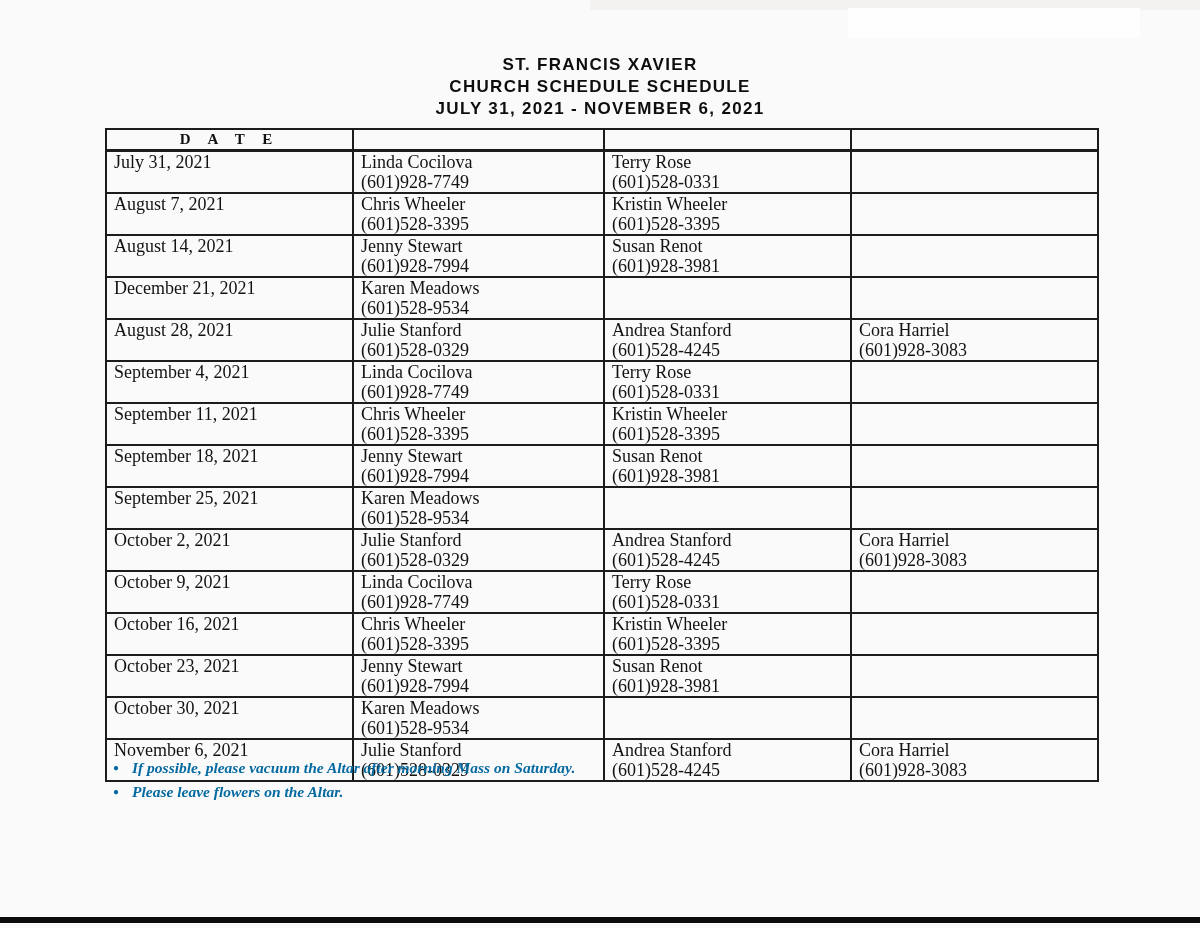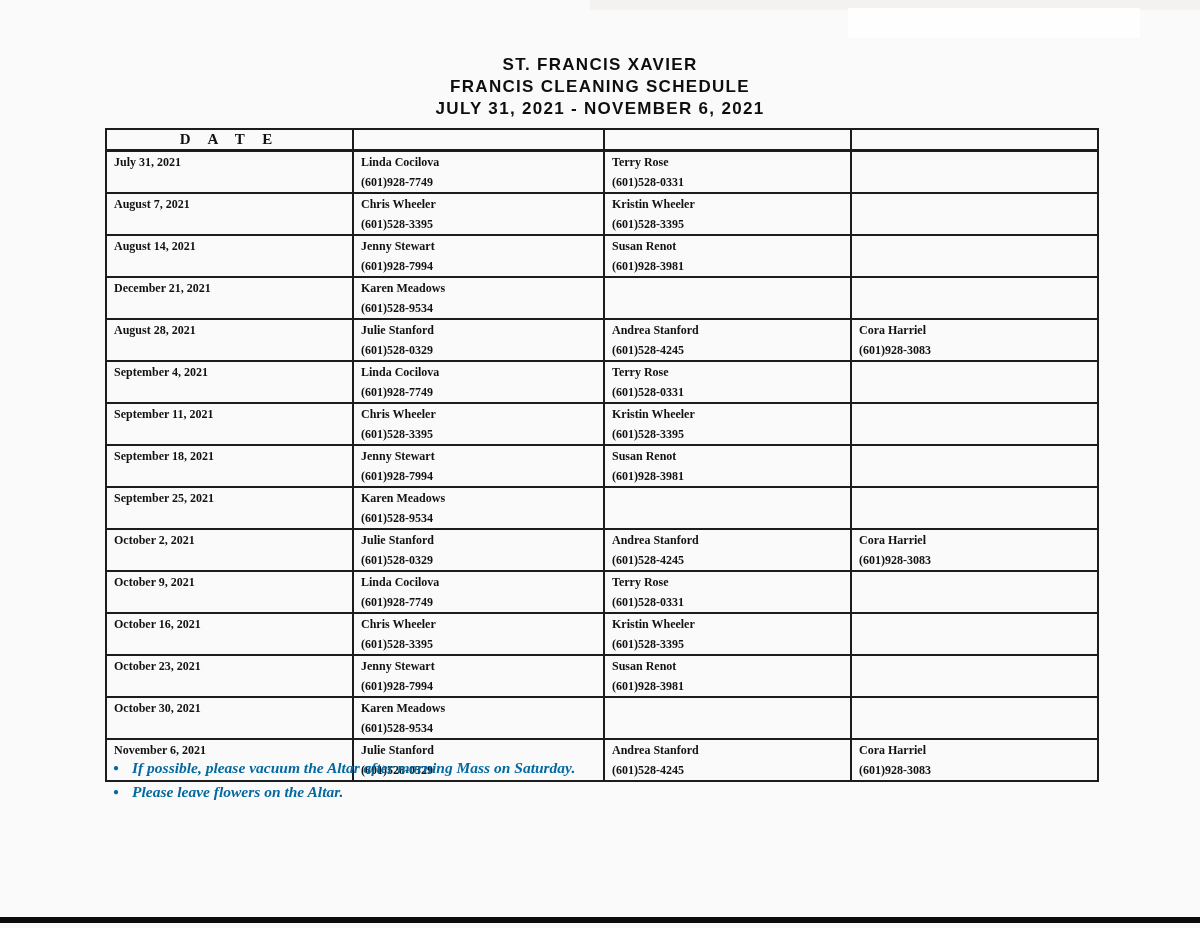--- a/index.html
+++ b/index.html
@@ -62,22 +62,22 @@
     font-size: 15px;
     letter-spacing: 7px;
     text-align: center;
     padding-left: 7px;
     color: #111;
   }
   .schedule tbody tr { height: 40.2px; }
   .schedule tbody td {
     vertical-align: top;
     padding: 1px 5px 0 7px;
-    font-weight: bold;
-    font-size: 12px;
+    font-weight: normal;
+    font-size: 18px;
     line-height: 19.5px;
     color: #121212;
     margin-left: 37px;
   }
   .notes {
     position: absolute;
     left: 113px; top: 756px;
     font-weight: bold;
     font-style: italic;
     font-size: 15.5px;
@@ -102,21 +102,21 @@
 </head>
 <body>
 
 <div class="page">
 
   <div class="artifact-strip"></div>
   <div class="artifact-patch"></div>
 
   <div class="title-block">
     <div>ST. FRANCIS XAVIER</div>
-    <div>FRANCIS CLEANING SCHEDULE</div>
+    <div>CHURCH SCHEDULE SCHEDULE</div>
     <div>JULY 31, 2021 - NOVEMBER 6, 2021</div>
   </div>
 
   <table class="schedule">
     <colgroup>
       <col style="width:247px">
       <col style="width:251px">
       <col style="width:247px">
       <col style="width:247px">
     </colgroup>

